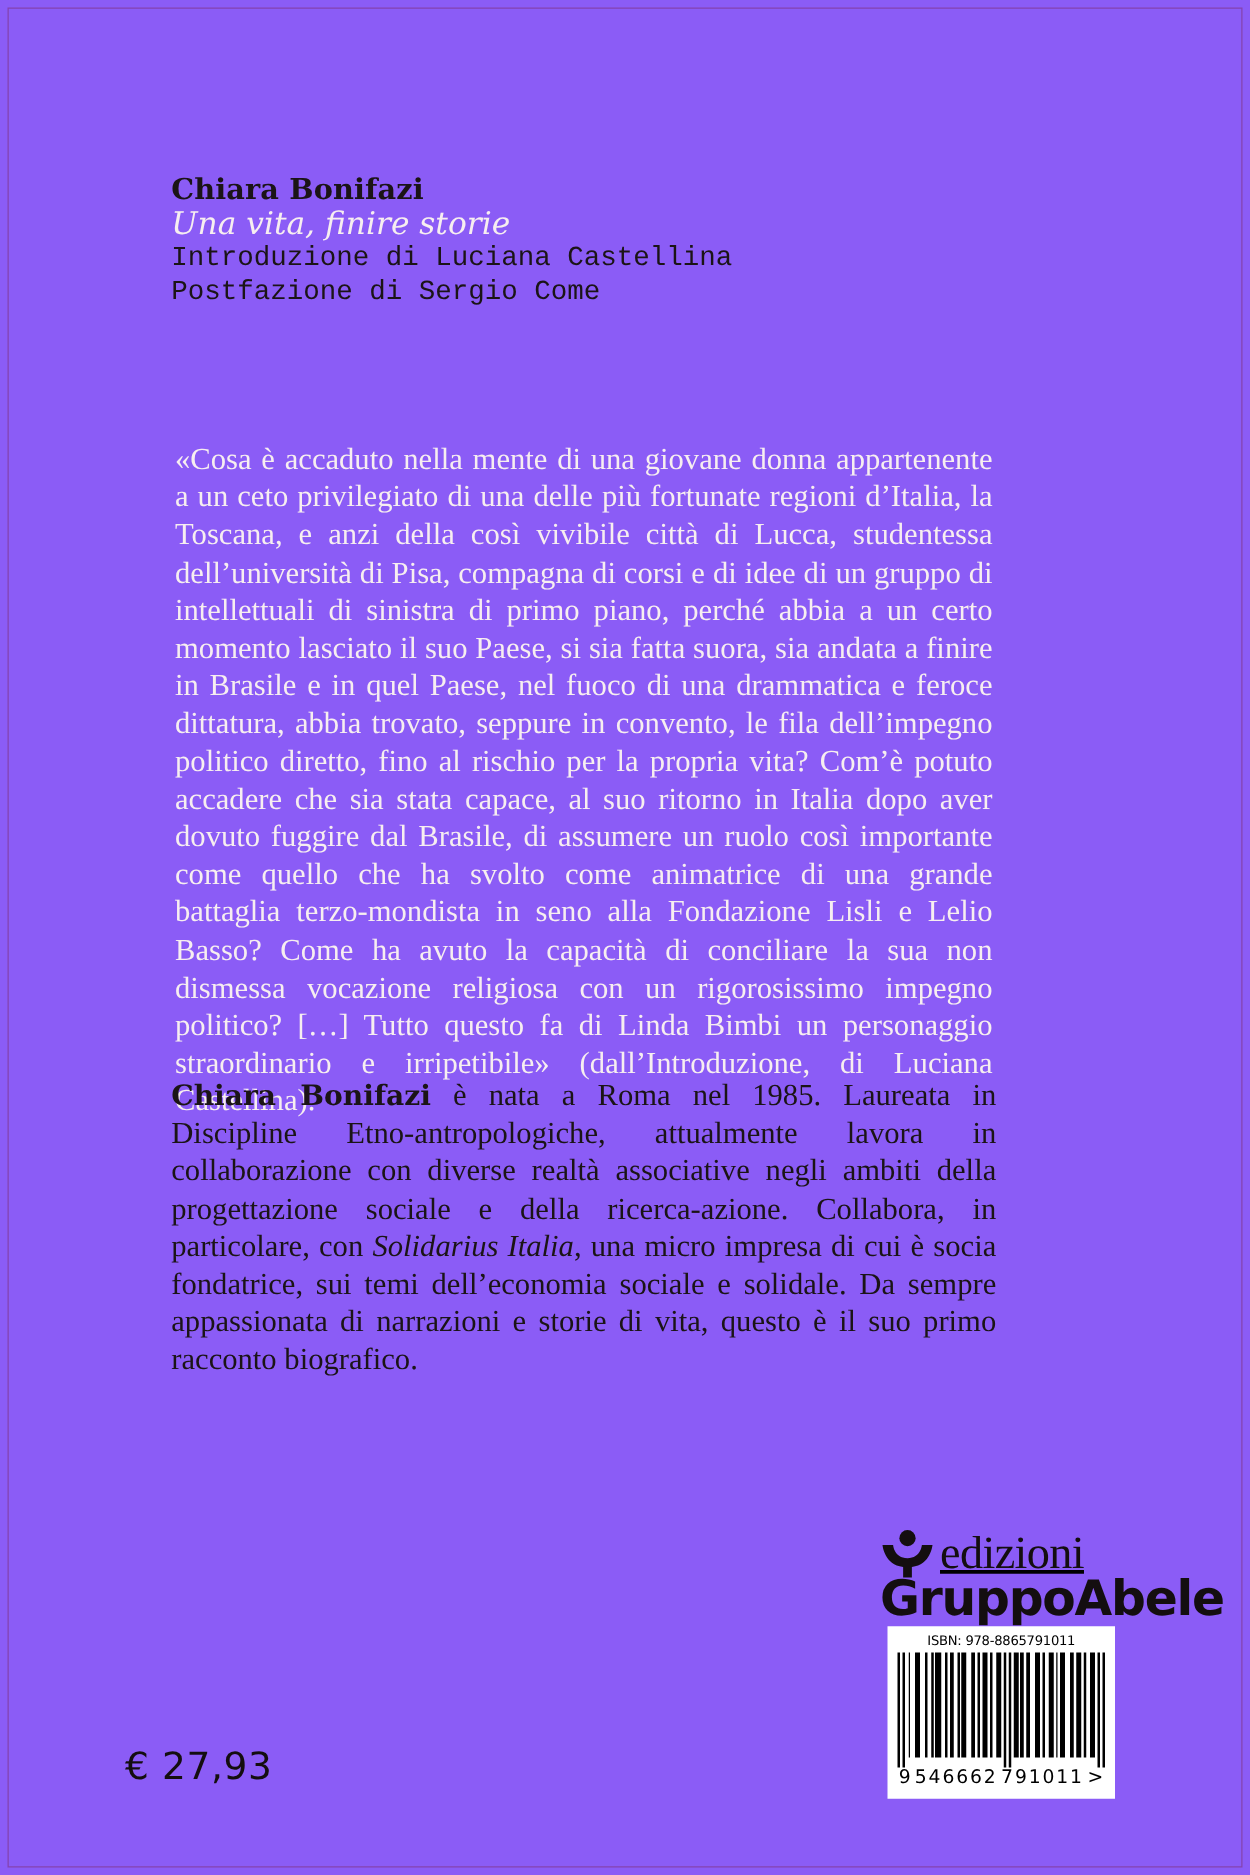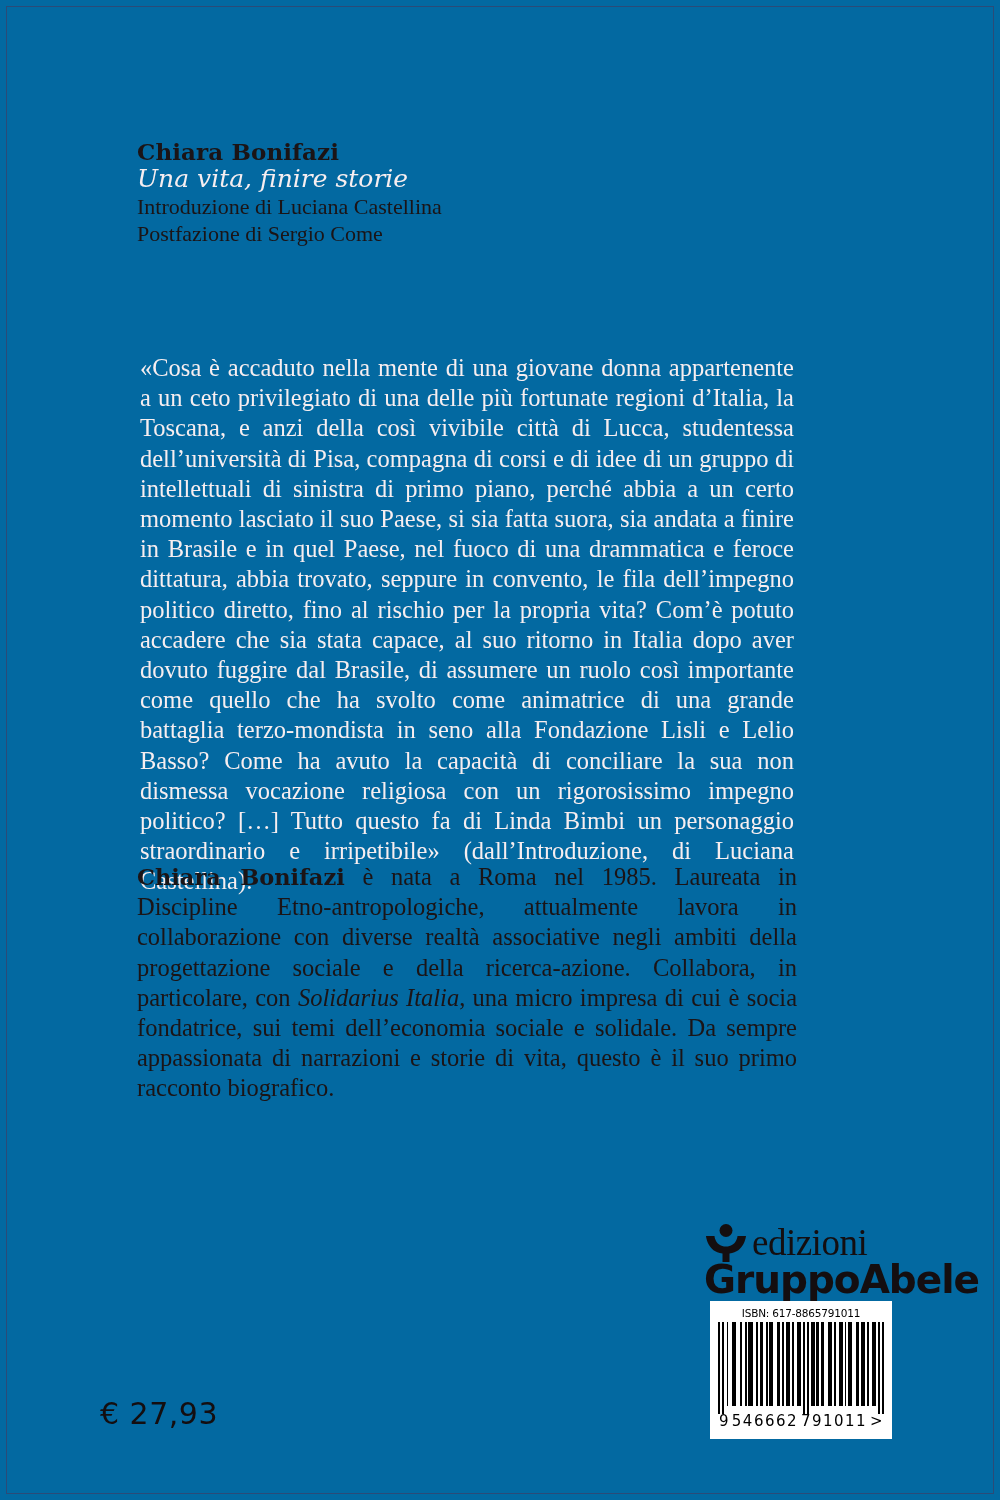--- a/index.html
+++ b/index.html
@@ -10,21 +10,21 @@
     width: 1000px;
     height: 1500px;
     background: #bd3550;
     font-family: "Liberation Serif", serif;
     position: relative;
     overflow: hidden;
   }
   .cover {
     position: absolute;
     inset: 0;
-    background: #0369a1;
+    background: #8b5cf6;
   }
   .edge-border {
     position: absolute;
     left: 6px;
     top: 6px;
     right: 6px;
     bottom: 6px;
     border: 1px solid rgba(120, 20, 42, 0.35);
     pointer-events: none;
   }
@@ -46,21 +46,21 @@
   }
   .book-title,
   .book-subtitle {
     font-family: "DejaVu Serif", "Liberation Serif", serif;
     font-style: italic;
     font-size: 25px;
     line-height: 28px;
     color: #f7eef0;
   }
   .credit-line {
-    font-family: Liberation Serif, serif;
+    font-family: Liberation Mono, monospace;
     font-size: 22px;
     line-height: 27px;
     color: #1b1416;
   }
 
   
   .quote-block {
     position: absolute;
     left: 137px;
     top: 350px;
@@ -107,20 +107,21 @@
     position: absolute;
     left: 704px;
     top: 1222px;
     width: 200px;
     height: 76px;
   }
   .logo-row-top {
     display: flex;
     align-items: center;
     height: 42px;
+    text-decoration: underline;
   }
   .logo-mark {
     width: 44px;
     height: 40px;
     position: relative;
     flex: 0 0 auto;
   }
   .logo-word-edizioni {
     font-family: "Liberation Serif", serif;
     font-size: 37px;
@@ -228,21 +229,21 @@
           <circle cx="22" cy="7.5" r="6.5" fill="#140e10"></circle>
           <path d="M2 13 C2 13 3.5 29 18.5 30.5 L18.5 39 L25.5 39 L25.5 30.5 C40.5 29 42 13 42 13 L33.5 13 C33.5 13 32.8 23.5 22 23.5 C11.2 23.5 10.5 13 10.5 13 Z" fill="#140e10"></path>
         </svg>
       </span>
       <span class="logo-word-edizioni">edizioni</span>
     </div>
     <div class="logo-word-gruppo">GruppoAbele</div>
   </div>
 
   <div class="barcode-box">
-    <div class="barcode-isbn">ISBN: 617-8865791011</div>
+    <div class="barcode-isbn">ISBN: 978-8865791011</div>
     <div class="barcode-bars">
         <span class="bar guard" style="width: 2px;"></span>
         <span class="bar guard" style="width: 2px; background: transparent;"></span>
         <span class="bar guard" style="width: 2px;"></span>
         <span class="bar" style="width: 3px; background: transparent;"></span>
         <span class="bar" style="width: 1px;"></span>
         <span class="bar" style="width: 4px; background: transparent;"></span>
         <span class="bar" style="width: 4px;"></span>
         <span class="bar" style="width: 4px; background: transparent;"></span>
         <span class="bar" style="width: 3px;"></span>

